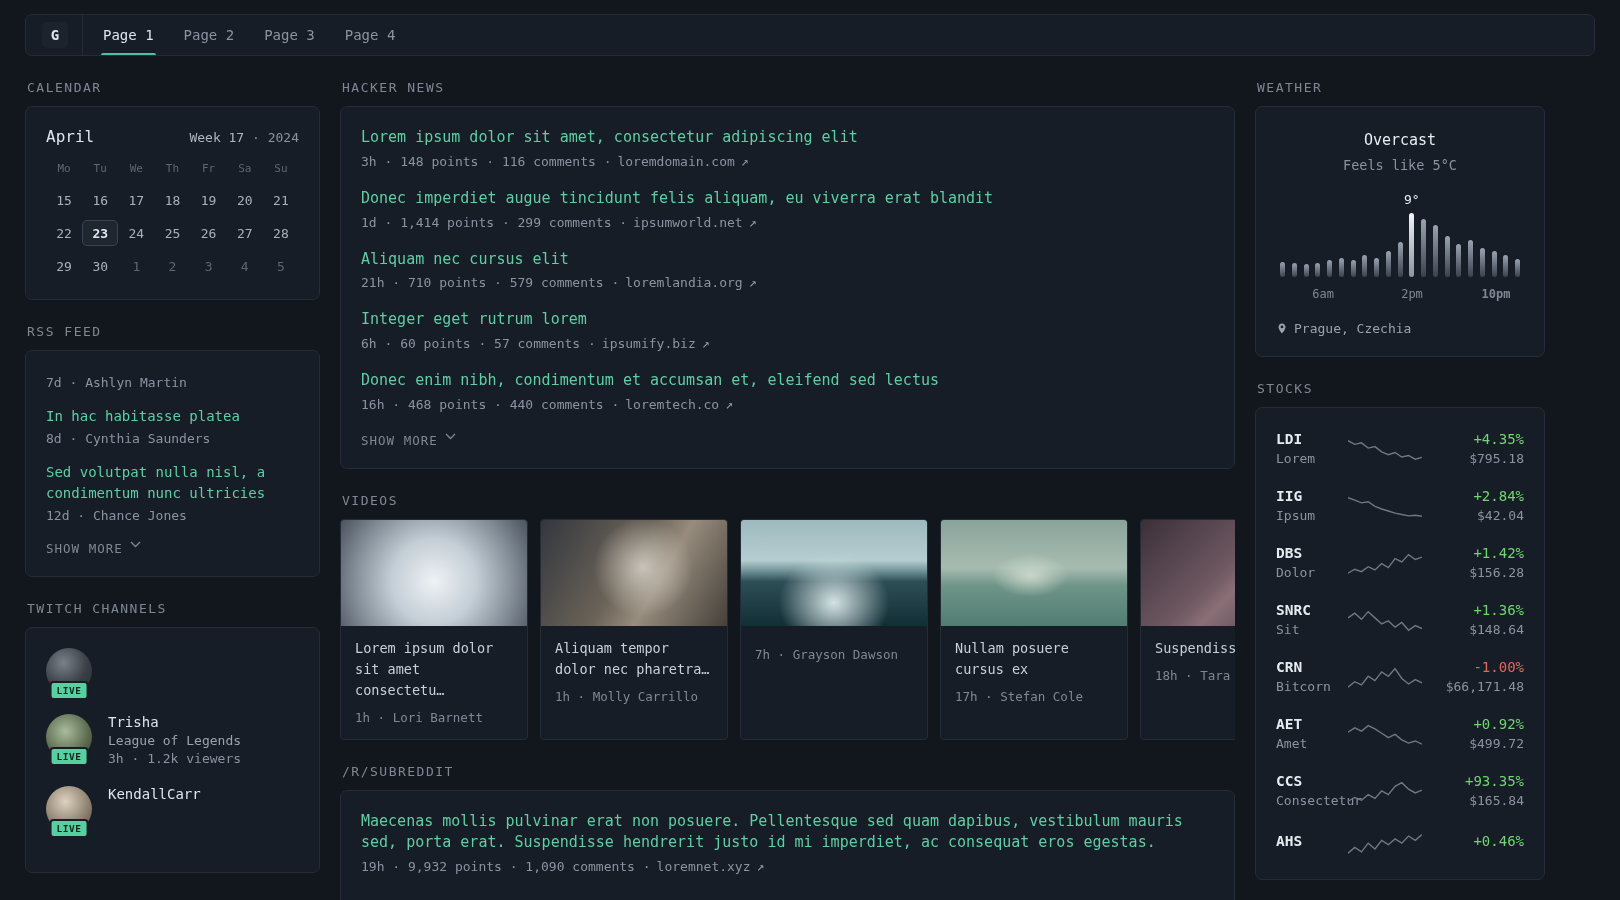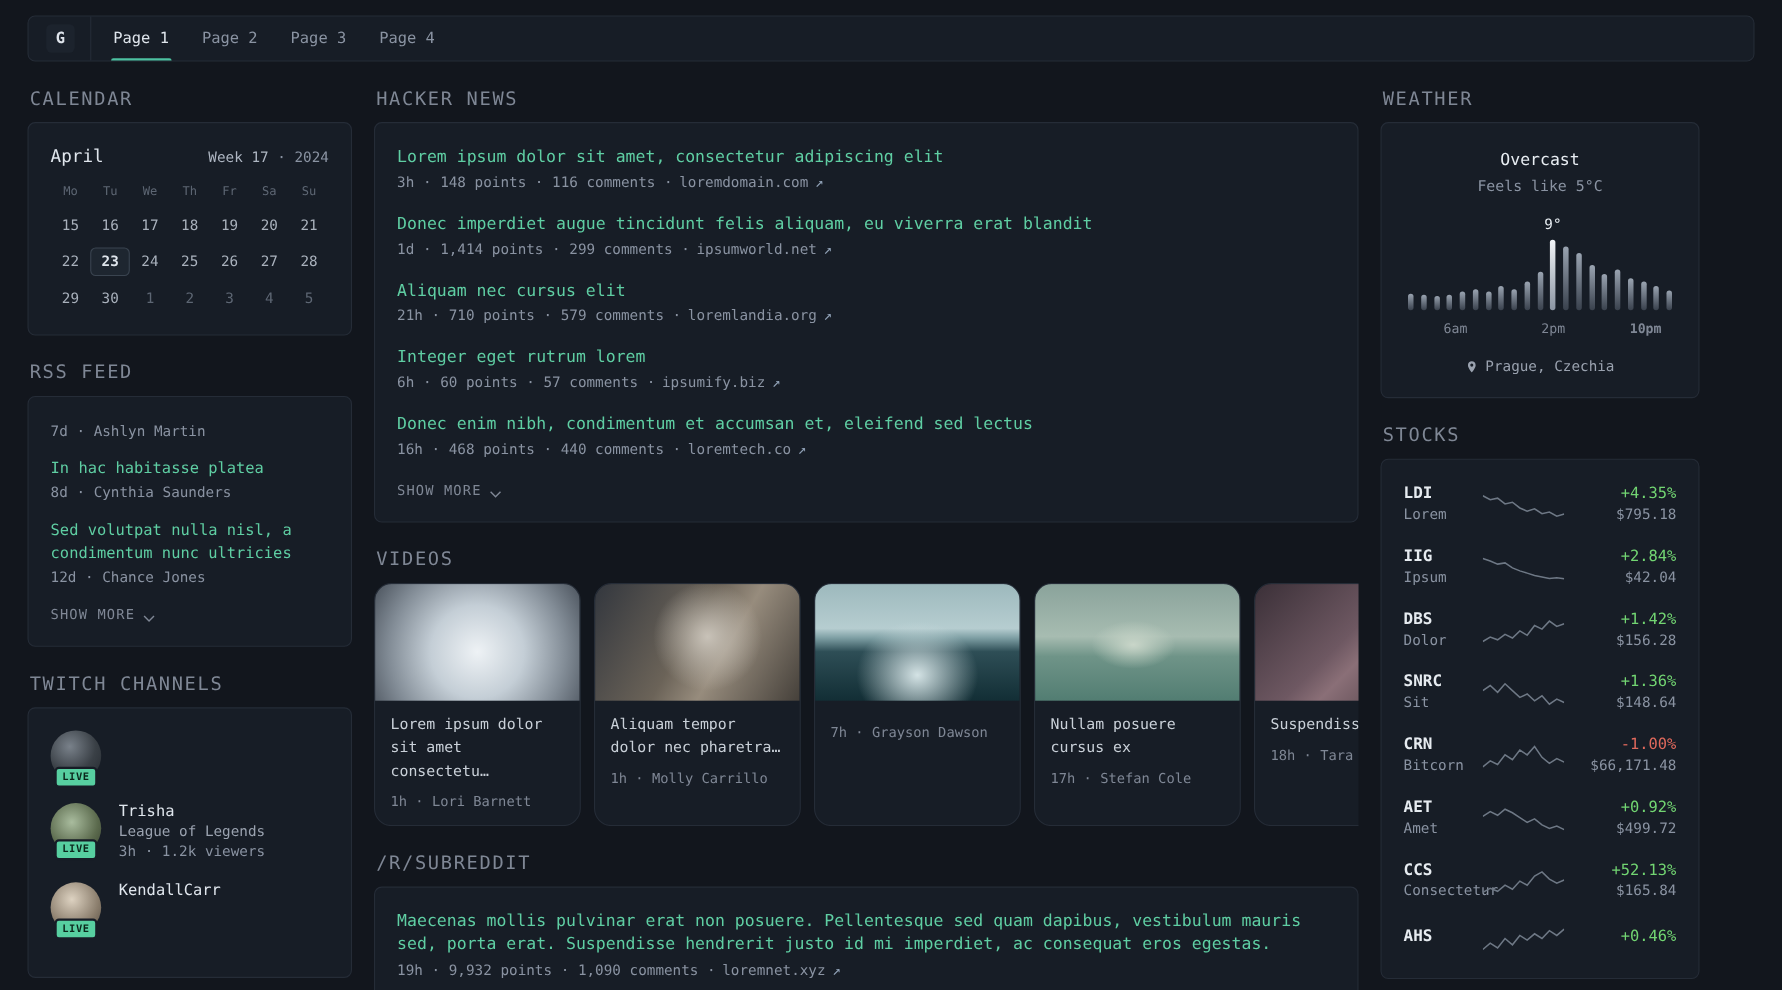--- a/index.html
+++ b/index.html
@@ -51,21 +51,21 @@
   }
   
   .layout{
     display:grid;
     grid-template-columns:295px minmax(0,1fr) 290px;
     gap:20px;
     padding:0 75px 0 25px;
     align-items:start;
   }
   .section-title{
-    font-size:17px;letter-spacing:1.5px;color:#7f8795;
+    font-size:13px;letter-spacing:1.5px;color:#7f8795;
     margin:24px 2px 11px 2px;font-weight:normal;
   }
   .card{
     background:var(--card);
     border:1px solid var(--border);
     border-radius:7px;
     padding:20px;
   }
   
   .cal-head{display:flex;justify-content:space-between;align-items:baseline;margin-bottom:16px;}
@@ -81,21 +81,21 @@
   .cal-day.dim{color:var(--text-dimmer);}
   .cal-day.selected{
     border:1px solid #3a4450;background:#1e2630;color:var(--text);font-weight:bold;
   }
   
   .feed-item{margin-bottom:16px;}
   .feed-title{font-size:14px;line-height:1.5;color:var(--accent);cursor:pointer;display:block;}
   .feed-title.muted{color:#c3cad3;}
   .feed-meta{font-size:13px;color:var(--text-dim);margin-top:4px;}
   .show-more{
-    display:inline-flex;align-items:flex-end;gap:7px;
+    display:inline-flex;align-items:flex-start;gap:7px;
     font-size:12.5px;letter-spacing:1px;color:#7f8795;cursor:pointer;margin-top:2px;
   }
   .show-more svg{stroke:#7f8795;}
   
   .tw-row{display:flex;gap:16px;margin-bottom:20px;align-items:flex-start;}
   .tw-avatar-wrap{position:relative;flex:0 0 46px;}
   .tw-avatar{width:46px;height:46px;border-radius:50%;}
   .tw-av1{background:radial-gradient(circle at 38% 32%,#79818a 0%,#3a4046 55%,#23282e 100%);}
   .tw-av2{background:radial-gradient(circle at 42% 38%,#a9bc9e 0%,#5b6a4d 60%,#343d2c 100%);}
   .tw-av3{background:radial-gradient(circle at 42% 34%,#ddd2c1 0%,#8a7d6c 60%,#4e463c 100%);}
@@ -110,21 +110,21 @@
   
   .hn-item{margin-bottom:19px;}
   .hn-title{font-size:15px;line-height:1.45;color:var(--accent);cursor:pointer;display:block;}
   .hn-meta-line{display:flex;gap:6px;align-items:baseline;font-size:13px;color:var(--text-dim);margin-top:5px;flex-wrap:wrap;}
   .hn-domain{cursor:pointer;}
   .hn-arrow{color:#8fa0b5;}
   
   .videos-row{display:flex;gap:12px;overflow:hidden;}
   .video-card{
     flex:0 0 188px;background:var(--card);border:1px solid var(--border);
-    border-radius:16px;overflow:hidden;cursor:pointer;
+    border-radius:4px;overflow:hidden;cursor:pointer;
   }
   .video-thumb{height:106px;}
   .vt1{background:radial-gradient(circle at 50% 58%,#eef2f5 0%,#c4ced6 38%,#828c96 72%,#4a525c 100%);}
   .vt2{background:radial-gradient(circle at 55% 45%,#c8c2b8 0%,rgba(200,194,184,0) 42%),linear-gradient(120deg,#33373e 0%,#6b6358 45%,#978c7d 62%,#45403a 100%);}
   .vt3{background:radial-gradient(ellipse at 50% 78%,#d4e3e5 0%,rgba(212,227,229,0) 42%),linear-gradient(to bottom,#9db9bd 0%,#b6cdd0 38%,#7fa0a5 46%,#2e4e56 58%,#122e35 100%);}
   .vt4{background:radial-gradient(ellipse at 48% 52%,#c9d6c9 0%,rgba(201,214,201,0) 28%),linear-gradient(to bottom,#8aa39b 0%,#a7bcb1 45%,#6f9488 62%,#527d72 100%);}
   .vt5{background:linear-gradient(135deg,#3b3038 0%,#6e5862 45%,#8a6f77 56%,#352b31 100%);}
   .video-body{padding:12px 14px 14px 14px;}
   .video-title{font-size:13.5px;line-height:1.55;color:#c9d0d8;}
   .video-meta{font-size:12.5px;color:#7f8795;margin-top:9px;}
@@ -145,21 +145,21 @@
     position:absolute;bottom:100%;left:50%;transform:translateX(-50%);
     margin-bottom:6px;font-size:13px;color:#e8edf2;white-space:nowrap;
   }
   .wtimes{position:relative;height:16px;margin:10px 4px 0 4px;}
   .wtime{position:absolute;transform:translateX(-50%);font-size:12px;color:#7f8795;}
   .wtime:nth-child(1){left:18%;}
   .wtime:nth-child(2){left:55%;}
   .wtime:nth-child(3){left:90%;font-weight:bold;}
   .w-loc{
     margin-top:18px;font-size:13px;color:#9aa2af;
-    display:flex;align-items:center;justify-content:center;gap:6px;
+    display:flex;align-items:center;gap:6px;
   }
   .w-loc svg{color:#9aa2af;}
   
   .stocks-card{padding:12px 20px;}
   .stock-row{display:flex;align-items:center;gap:14px;padding:11px 0;cursor:pointer;}
   .stock-left{flex:1;min-width:0;}
   .stock-symbol{font-size:14.5px;font-weight:bold;color:#e6ebf0;}
   .stock-name{font-size:13px;color:var(--text-dim);margin-top:4px;}
   .stock-spark{flex:0 0 74px;width:74px;height:26px;color:#6e7885;}
   .stock-spark svg{display:block;width:100%;height:100%;}
@@ -525,21 +525,21 @@
         <div class="stock-left">
           <div class="stock-symbol">CCS</div>
           <div class="stock-name">Consectetur</div>
         </div>
         <div class="stock-spark">
             <svg viewBox="0 0 100 28" preserveAspectRatio="none">
               <polyline points="0.0,25.0 9.1,21.0 18.2,24.0 27.3,18.0 36.4,22.0 45.5,14.0 54.5,18.0 63.6,9.0 72.7,5.0 81.8,12.0 90.9,16.0 100.0,13.0" fill="none" stroke="currentColor" stroke-width="1.4" vector-effect="non-scaling-stroke"></polyline>
             </svg>
           </div>
         <div class="stock-right">
-          <div class="stock-change pos">+52.13%</div>
+          <div class="stock-change pos">+93.35%</div>
           <div class="stock-price">$165.84</div>
         </div>
       </div>
       <div class="stock-row">
         <div class="stock-left">
           <div class="stock-symbol">AHS</div>
           <div class="stock-name"></div>
         </div>
         <div class="stock-spark">
             <svg viewBox="0 0 100 28" preserveAspectRatio="none">

